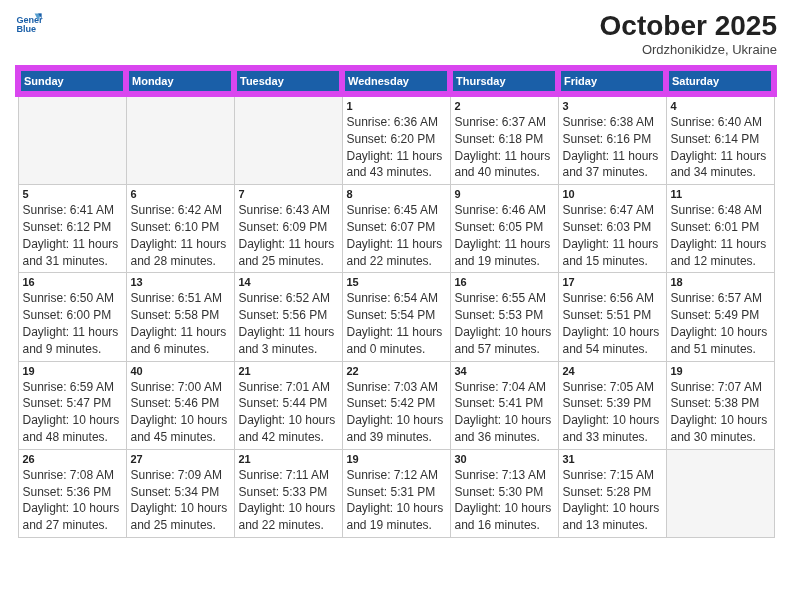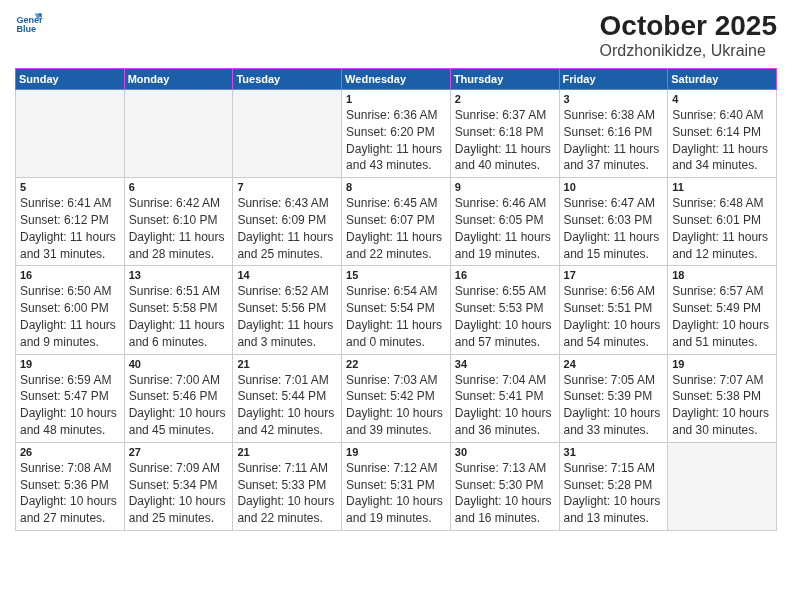--- a/index.html
+++ b/index.html
@@ -24,43 +24,43 @@
     .logo {
       display: flex;
       align-items: center;
       gap: 4px;
     }
     .logo-icon {
       width: 28px;
       height: 28px;
     }
     .title-area {
-      text-align: left;
+      text-align: right;
     }
     .month-title {
       font-size: 28px;
       font-weight: bold;
       color: #222;
     }
     .location {
-      font-size: 16px;
+      font-size: 13px;
       color: #444;
     }
     .calendar {
       width: 100%;
       border-collapse: collapse;
       font-size: 10px;
     }
     .calendar thead tr th {
       background: #1a5fa8;
       color: #fff;
       padding: 4px 3px;
       text-align: left;
       font-size: 11px;
-      border: 1px solid #d946ef;
+      border: 6px solid #d946ef;
     }
     .calendar tbody tr td {
       border: 1px solid #ccc;
       vertical-align: top;
       padding: 3px 4px;
       width: calc(100% / 7);
       height: 78px;
       color: #222;
       background: #fff;
     }

